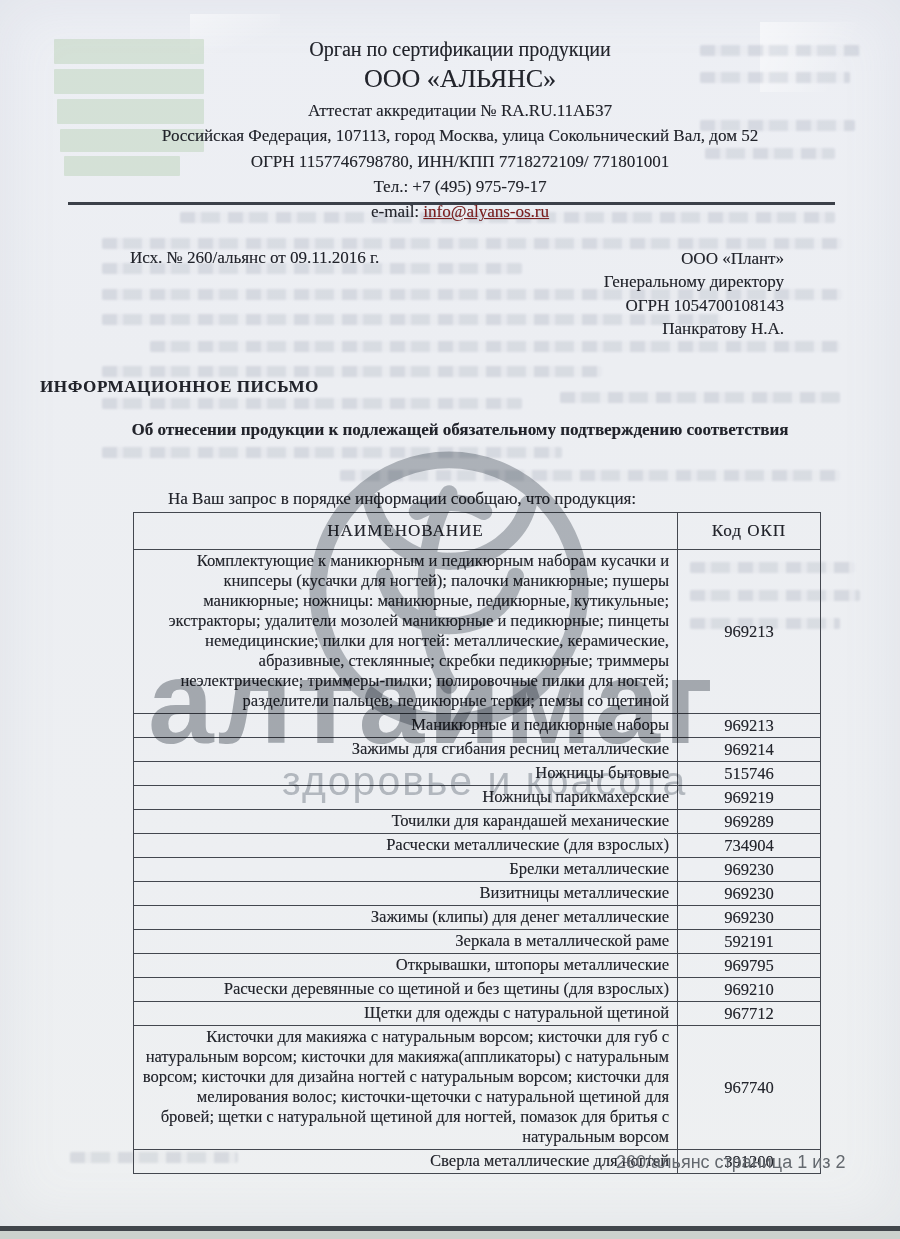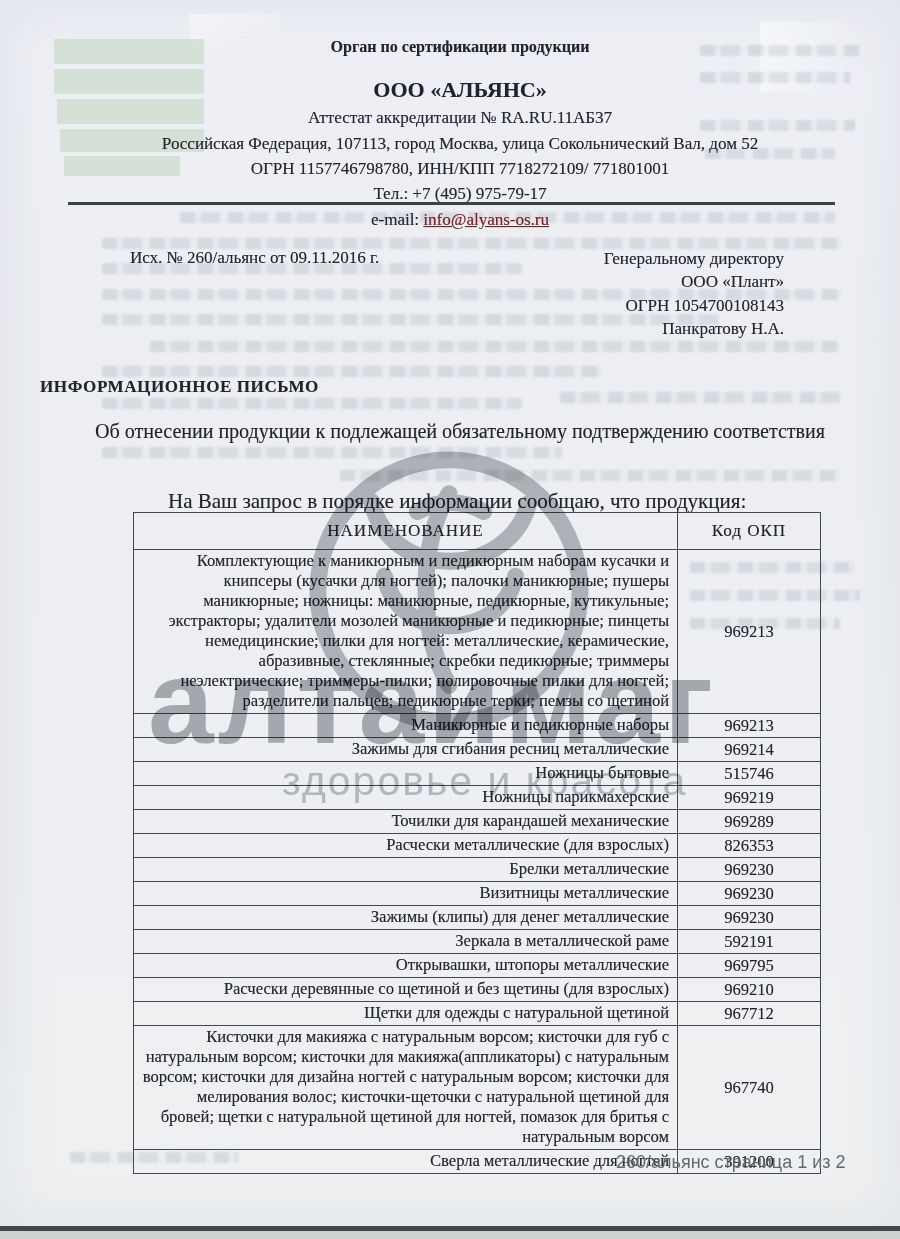--- a/index.html
+++ b/index.html
@@ -16,35 +16,35 @@
   .scan-bottom-bar{position:absolute;left:0;top:1226px;width:900px;height:5px;background:#41464b;}
   .scan-bottom-strip{position:absolute;left:0;top:1231px;width:900px;height:8px;background:#ccd2cd;}
   .crease-tr{position:absolute;left:760px;top:22px;width:140px;height:70px;
     background:linear-gradient(115deg,rgba(255,255,255,0.55),rgba(255,255,255,0) 60%);}
   .crease-tl{position:absolute;left:190px;top:14px;width:90px;height:40px;
     background:linear-gradient(160deg,rgba(255,255,255,0.5),rgba(255,255,255,0) 70%);}
 
   .ink{color:#22242b;text-shadow:0.3px 0.3px 0.6px rgba(25,28,40,0.35);}
 
   .header-block{position:absolute;left:40px;top:36px;width:840px;text-align:center;line-height:1.32;}
-  .org-type{font-size:16px;font-weight:bold;}
-  .org-name{font-size:22px;font-weight:bold;margin-top:18px;}
+  .org-type{font-size:20px;font-weight:normal;}
+  .org-name{font-size:26px;font-weight:normal;margin-top:0;}
   .hline{font-size:17px;margin-top:3px;}
   .email a{color:#7f1d1d;text-decoration:underline;}
 
   .rule{position:absolute;left:68px;top:202px;width:767px;height:3px;background:#3b4049;}
 
   .outgoing{position:absolute;left:130px;top:248px;font-size:17px;}
   .recipient{position:absolute;left:540px;top:247px;width:244px;text-align:right;font-size:17px;line-height:1.38;}
 
   .doc-title{position:absolute;left:40px;top:377px;width:840px;
     font-size:17px;font-weight:bold;letter-spacing:0.6px;}
   .doc-subtitle{position:absolute;left:40px;top:420px;width:840px;text-align:center;
-    font-size:20px;font-weight:normal;}
-  .intro{position:absolute;left:168px;top:489px;font-size:21px;}
+    font-size:17px;font-weight:bold;}
+  .intro{position:absolute;left:168px;top:489px;font-size:17px;}
 
   table.products{
     position:absolute;left:133px;top:512px;width:688px;
     border-collapse:collapse;table-layout:fixed;
     font-size:16.5px;color:#22242b;border-radius:6px;
   }
   table.products th,table.products td{border:1.6px solid #43474f;}
   table.products th{
     height:34px;font-weight:normal;font-size:17px;letter-spacing:1px;
     text-align:center;vertical-align:middle;text-shadow:0.3px 0.3px 0.6px rgba(25,28,40,0.35);
@@ -114,22 +114,22 @@
   <div class="hline">ОГРН 1157746798780, ИНН/КПП 7718272109/ 771801001</div>
   <div class="hline">Тел.: +7 (495) 975-79-17</div>
   <div class="hline email"><span>e-mail: </span><a href="#">info@alyans-os.ru</a></div>
 </div>
 
 <div class="rule"></div>
 
 <div class="outgoing ink">Исх. № 260/альянс от 09.11.2016 г.</div>
 
 <div class="recipient ink">
+  <div>ООО «Плант»</div>
   <div>Генеральному директору</div>
-  <div>ООО «Плант»</div>
   <div>ОГРН 1054700108143</div>
   <div>Панкратову Н.А.</div>
 </div>
 
 <div class="doc-title ink">ИНФОРМАЦИОННОЕ ПИСЬМО</div>
 <div class="doc-subtitle ink">Об отнесении продукции к подлежащей обязательному подтверждению соответствия</div>
 <div class="intro ink">На Ваш запрос в порядке информации сообщаю, что продукция:</div>
 
 <table class="products">
   <thead>
@@ -164,21 +164,21 @@
     <td class="code-cell">969219</td>
   </tr>
 
   <tr>
     <td class="name-cell">Точилки для карандашей механические</td>
     <td class="code-cell">969289</td>
   </tr>
 
   <tr>
     <td class="name-cell">Расчески металлические (для взрослых)</td>
-    <td class="code-cell">826353</td>
+    <td class="code-cell">734904</td>
   </tr>
 
   <tr>
     <td class="name-cell">Брелки металлические</td>
     <td class="code-cell">969230</td>
   </tr>
 
   <tr>
     <td class="name-cell">Визитницы металлические</td>
     <td class="code-cell">969230</td>

